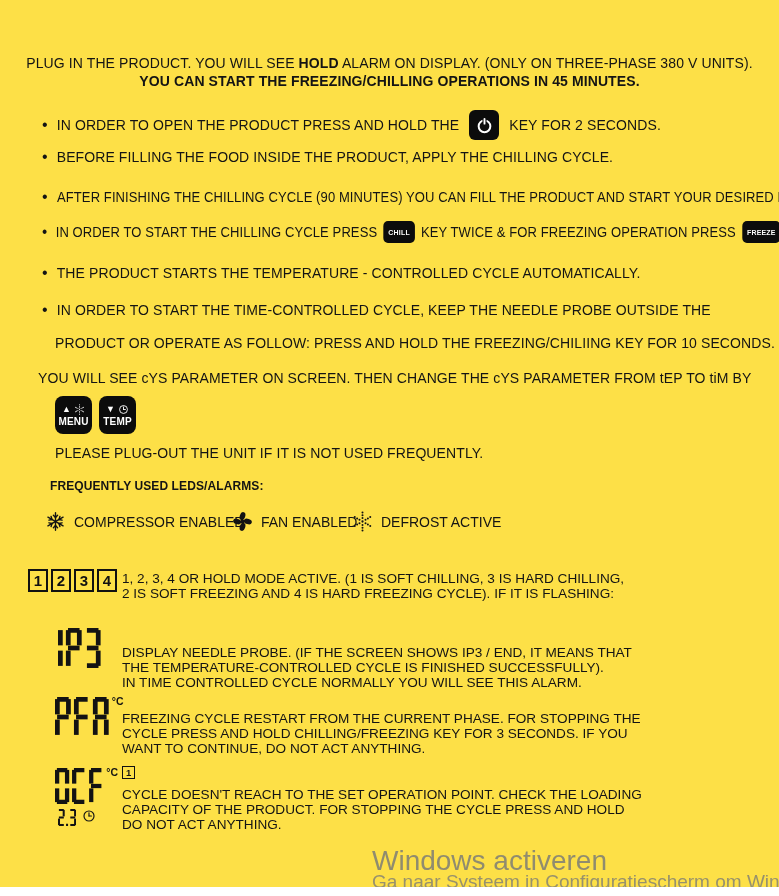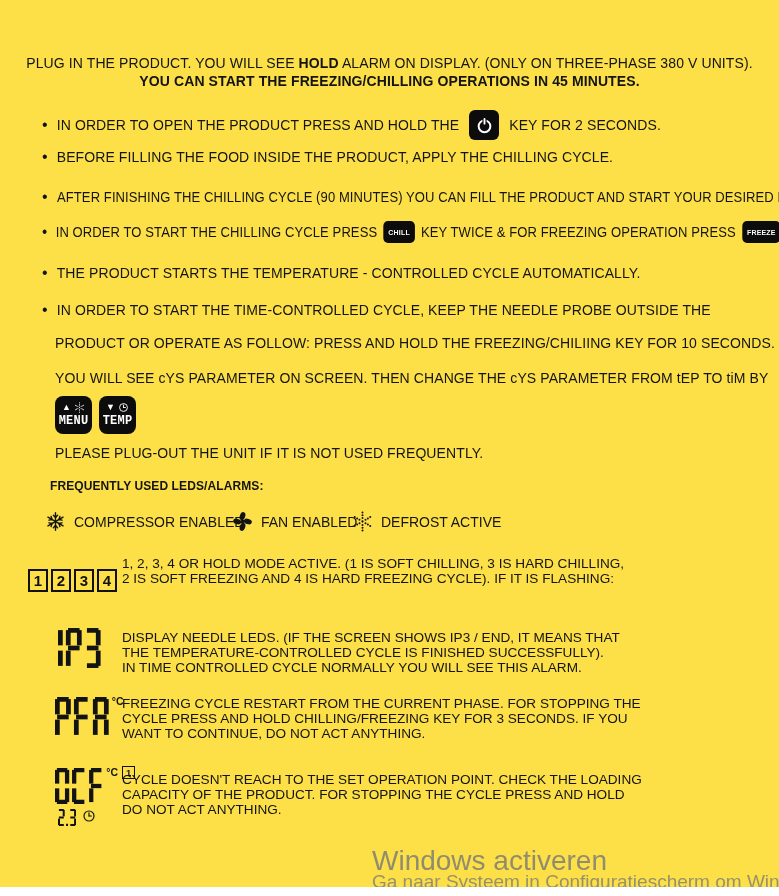--- a/index.html
+++ b/index.html
@@ -26,28 +26,28 @@
          justify-content: center; border-radius: 6px; }
   .key-power { width: 30px; height: 30px; margin: 0 10px; }
   .key-power .kicon { width: 19px; height: 19px; display: block; }
   .key-tiny { height: 22px; border-radius: 5px; font-size: 7.5px; font-weight: bold;
               padding: 0 5px; letter-spacing: 0.2px; margin: 0 7px; }
   .key-big { width: 37px; height: 38px; border-radius: 8px; display: inline-flex;
              flex-direction: column; align-items: center; justify-content: center;
              gap: 1px; margin-right: 7px; }
   .key-big .toprow { display: flex; align-items: center; gap: 3px; font-size: 9px; line-height: 9px; }
   .key-big .toprow .kicon { width: 11px; height: 11px; display: block; }
-  .key-big .klabel { font-size: 12px; font-weight: bold; letter-spacing: 0.2px; font-family: Liberation Mono, monospace; }
+  .key-big .klabel { font-size: 10px; font-weight: bold; letter-spacing: 0.2px; }
 
   .section { font-size: 12px; font-weight: bold; }
 
   .led { position: absolute; display: flex; align-items: center; gap: 8px; font-size: 14px; }
   .led .licon { width: 21px; height: 21px; display: block; }
 
-  .alarm-text { position: absolute; font-size: 13.6px; line-height: 15.2px; white-space: nowrap; }
+  .alarm-text { position: absolute; font-size: 13.6px; line-height: 15.2px; white-space: nowrap; margin-top: 15px; }
 
   .digitrow { display: flex; }
   .digitbox { display: inline-flex; align-items: center; justify-content: center;
               width: 20px; height: 23px; border: 2.5px solid #111; font-size: 15px;
               font-weight: bold; margin-right: 3px; color: #111; }
 
   .seg { position: absolute; display: flex; align-items: flex-start; }
   .supcol { display: inline-flex; align-items: flex-start; margin-left: 3px; margin-top: -2px; }
   .sup { font-size: 10.5px; font-weight: bold; }
   .supbox { display: inline-flex; align-items: center; justify-content: center;
@@ -104,21 +104,21 @@
   </div>
 
   <div class="row bullet" style="left:42px;top:265px">
     <span>THE PRODUCT STARTS THE TEMPERATURE - CONTROLLED CYCLE AUTOMATICALLY.</span>
   </div>
 
   <div class="row bullet" style="left:42px;top:302px">
     <span>IN ORDER TO START THE TIME-CONTROLLED CYCLE, KEEP THE NEEDLE PROBE OUTSIDE THE</span>
   </div>
   <div class="row" style="left:55px;top:335px">PRODUCT OR OPERATE AS FOLLOW: PRESS AND HOLD THE FREEZING/CHILIING KEY FOR 10 SECONDS.</div>
-  <div class="row" style="left:55px;top:370px">YOU WILL SEE cYS PARAMETER ON SCREEN. THEN CHANGE THE cYS PARAMETER FROM tEP TO tiM BY</div>
+  <div class="row" style="left:38px;top:370px">YOU WILL SEE cYS PARAMETER ON SCREEN. THEN CHANGE THE cYS PARAMETER FROM tEP TO tiM BY</div>
 
   <div class="row flexrow" style="left:55px;top:396px">
     <span class="key key-big">
       <span class="toprow">
         <span>▲</span>
         <span class="kicon"><svg viewBox="0 0 24 24" width="100%" height="100%">
               <circle cx="12.00" cy="8.00" r="1.15" fill="#ffffff"></circle>
               <circle cx="12.00" cy="4.90" r="1.15" fill="#ffffff"></circle>
               <circle cx="12.00" cy="1.80" r="1.15" fill="#ffffff"></circle>
               <circle cx="15.46" cy="10.00" r="1.15" fill="#ffffff"></circle>
@@ -248,21 +248,21 @@
         <rect x="19" y="33.5" width="22" height="9"></rect>
         <rect x="15" y="43" width="9" height="29"></rect>
         <rect x="55" y="0" width="22" height="9"></rect>
         <rect x="72" y="4" width="9" height="29"></rect>
         <rect x="55" y="33.5" width="22" height="9"></rect>
         <rect x="72" y="43" width="9" height="29"></rect>
         <rect x="55" y="67" width="22" height="9"></rect>
       </svg>
     </div>
   <div class="alarm-text" style="left:122px;top:630px">
-    <div>DISPLAY NEEDLE LEDS. (IF THE SCREEN SHOWS IP3 / END, IT MEANS THAT</div>
+    <div>DISPLAY NEEDLE PROBE. (IF THE SCREEN SHOWS IP3 / END, IT MEANS THAT</div>
     <div>THE TEMPERATURE-CONTROLLED CYCLE IS FINISHED SUCCESSFULLY).</div>
     <div>IN TIME CONTROLLED CYCLE NORMALLY YOU WILL SEE THIS ALARM.</div>
   </div>
 
   <div class="seg" style="left:55px;top:697px">
       <svg viewBox="0 0 102 76" height="40" width="53.7" fill="#131313">
         <rect x="4" y="0" width="22" height="9"></rect>
         <rect x="21" y="4" width="9" height="29"></rect>
         <rect x="0" y="4" width="9" height="29"></rect>
         <rect x="4" y="33.5" width="22" height="9"></rect>

